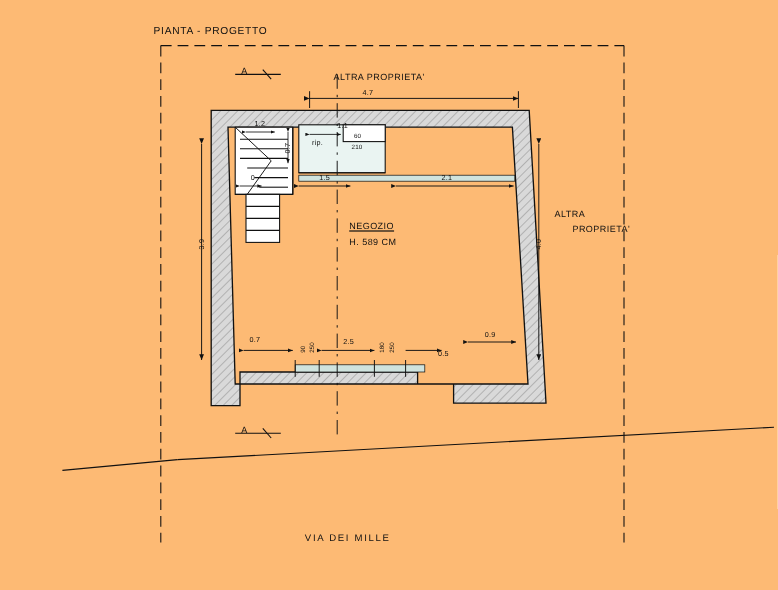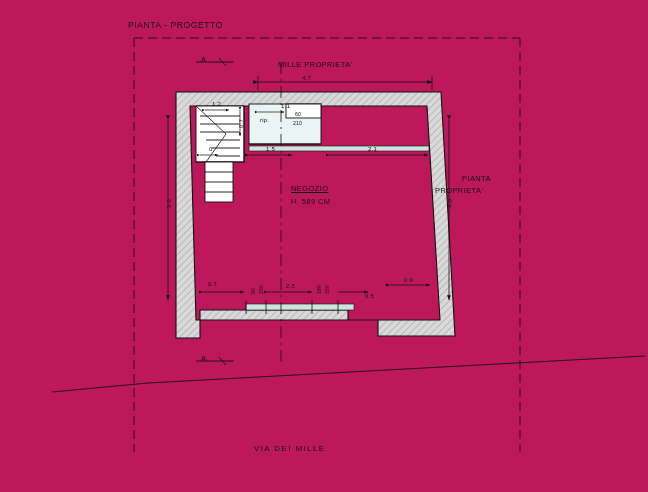--- a/index.html
+++ b/index.html
@@ -11,21 +11,21 @@
     width: 648px;
     height: 492px;
     font-family: "Liberation Sans", sans-serif;
     color: #1a1a1a;
     overflow: hidden;
   }
   #sheet {
     position: relative;
     width: 648px;
     height: 492px;
-    background: #be185d;
+    background: #fdba74;
   }
   .title {
     position: absolute;
     left: 128px;
     top: 20px;
     font-size: 8.5px;
     letter-spacing: 0.6px;
     color: #111;
     white-space: nowrap;
   }
@@ -166,23 +166,23 @@
       <line x1="312" y1="300" x2="312" y2="314"></line>
       <line x1="338" y1="300" x2="338" y2="314"></line>
     </g>
   </svg>
 
   <div class="title">PIANTA - PROGETTO</div>
 
   <div class="lbl" style="left:201px; top:55px;">A</div>
   <div class="lbl" style="left:201px; top:354px;">A</div>
 
-  <div class="lbl" style="left:278px; top:60px;">MILLE PROPRIETA'</div>
-  <div class="lbl" style="left:462px; top:174px;">PIANTA</div>
-  <div class="lbl" style="left:435px; top:186px;">PROPRIETA'</div>
+  <div class="lbl" style="left:278px; top:60px;">ALTRA PROPRIETA'</div>
+  <div class="lbl" style="left:462px; top:174px;">ALTRA</div>
+  <div class="lbl" style="left:477px; top:186px;">PROPRIETA'</div>
 
   <div class="lbl" style="left:291px; top:184px;text-decoration:underline;">NEGOZIO</div>
   <div class="lbl" style="left:291px; top:197px;">H. 589 CM</div>
   <div class="lbl small" style="left:260px; top:117px;">rip.</div>
 
   <div class="road" style="left:254px; top:421px;">VIA DEI MILLE</div>
 
   <div class="lbl small" style="left:302px; top:75px;">4.7</div>
   <div class="lbl small vert" style="left:166px; top:208px;">3.9</div>
   <div class="lbl small vert" style="left:447px; top:208px;">4.0</div>

